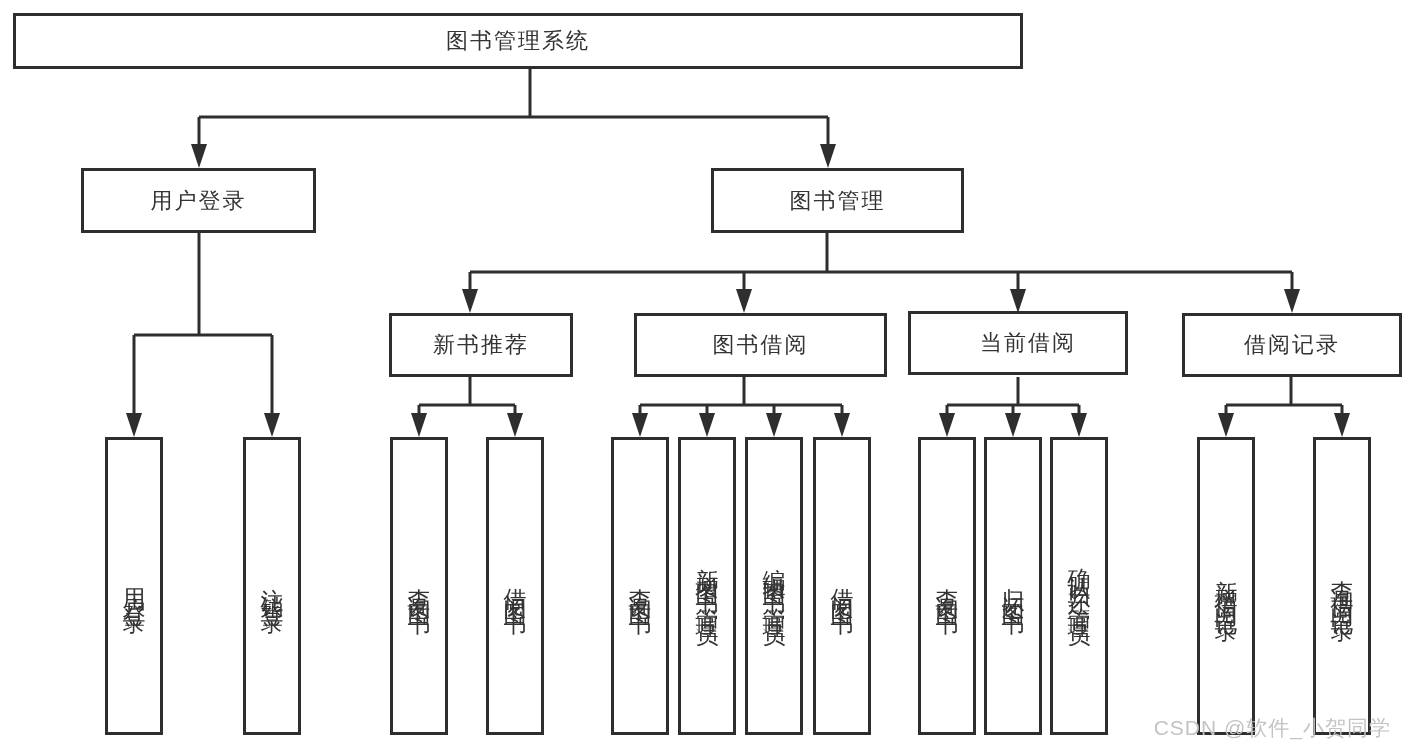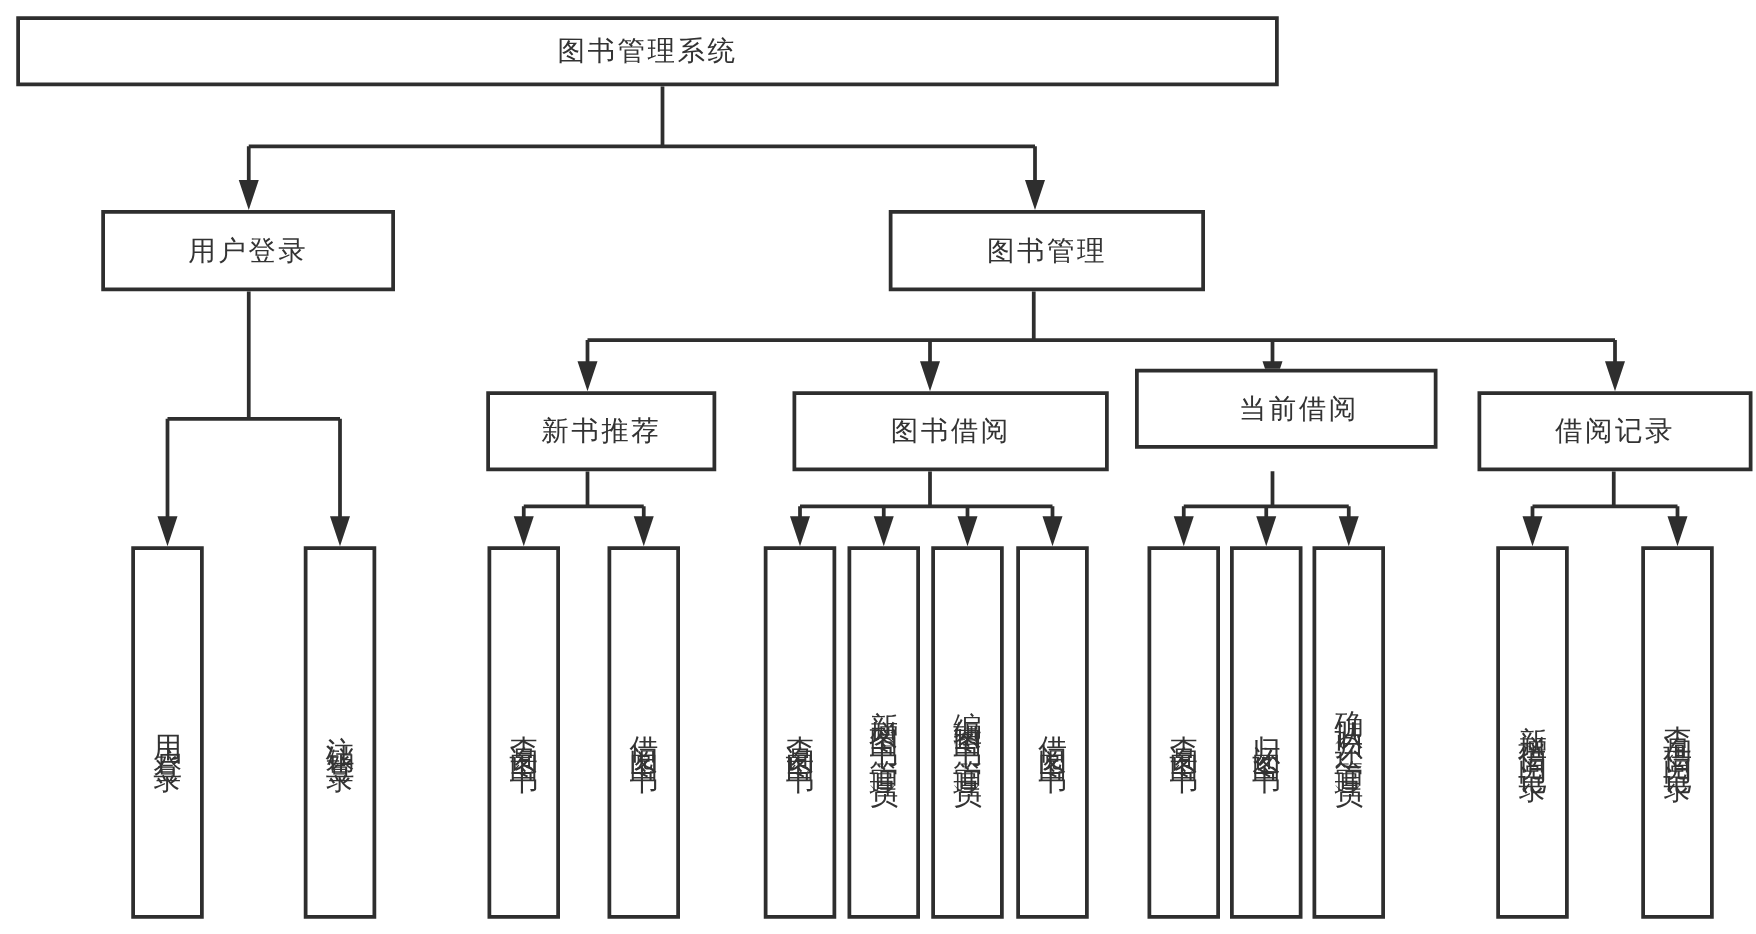--- a/index.html
+++ b/index.html
@@ -113,29 +113,30 @@
       <polygon points="1071,413 1087,413 1079,437" fill="#2e2e2e"></polygon>
       <polygon points="1218,413 1234,413 1226,437" fill="#2e2e2e"></polygon>
       <polygon points="1334,413 1350,413 1342,437" fill="#2e2e2e"></polygon>
     </svg>
   <div id="nodes">
       <div class="node h" style="left: 13px; top: 13px; width: 1010px; height: 56px;">图书管理系统</div>
       <div class="node h" style="left: 81px; top: 168px; width: 235px; height: 65px;">用户登录</div>
       <div class="node h" style="left: 711px; top: 168px; width: 253px; height: 65px;">图书管理</div>
       <div class="node h" style="left: 360px; top: 313px; width: 184px; height: 64px; margin-left: 29px;">新书推荐</div>
       <div class="node h" style="left: 634px; top: 313px; width: 253px; height: 64px;">图书借阅</div>
-      <div class="node h" style="left: 908px; top: 295px; width: 242px; height: 64px; padding-left: 20px;">当前借阅</div>
+      <div class="node h" style="left: 908px; top: 311px; width: 220px; height: 64px; padding-left: 20px;">当前借阅</div>
       <div class="node h" style="left: 1182px; top: 313px; width: 220px; height: 64px;">借阅记录</div>
       <div class="node v" style="left: 105px; top: 437px; width: 58px; height: 298px;">用户登录</div>
       <div class="node v" style="left: 243px; top: 437px; width: 58px; height: 298px;">注销登录</div>
       <div class="node v" style="left: 390px; top: 437px; width: 58px; height: 298px;">查询图书</div>
       <div class="node v" style="left: 486px; top: 437px; width: 58px; height: 298px;">借阅图书</div>
       <div class="node v" style="left: 611px; top: 437px; width: 58px; height: 298px;">查询图书</div>
       <div class="node v" style="left: 678px; top: 437px; width: 58px; height: 298px;">新增图书（管理员）</div>
       <div class="node v" style="left: 745px; top: 437px; width: 58px; height: 298px;">编辑图书（管理员）</div>
       <div class="node v" style="left: 813px; top: 437px; width: 58px; height: 298px;">借阅图书</div>
       <div class="node v" style="left: 918px; top: 437px; width: 58px; height: 298px;">查询图书</div>
       <div class="node v" style="left: 984px; top: 437px; width: 58px; height: 298px;">归还图书</div>
       <div class="node v" style="left: 1050px; top: 437px; width: 58px; height: 298px;">确认归还（管理员）</div>
       <div class="node v" style="left: 1197px; top: 437px; width: 58px; height: 298px;">新增借阅记录</div>
       <div class="node v" style="left: 1313px; top: 437px; width: 58px; height: 298px;">查询借阅记录</div>
     </div>
+  <div id="watermark">CSDN @软件_小贺同学</div>
 </div>
 
 </body></html>

